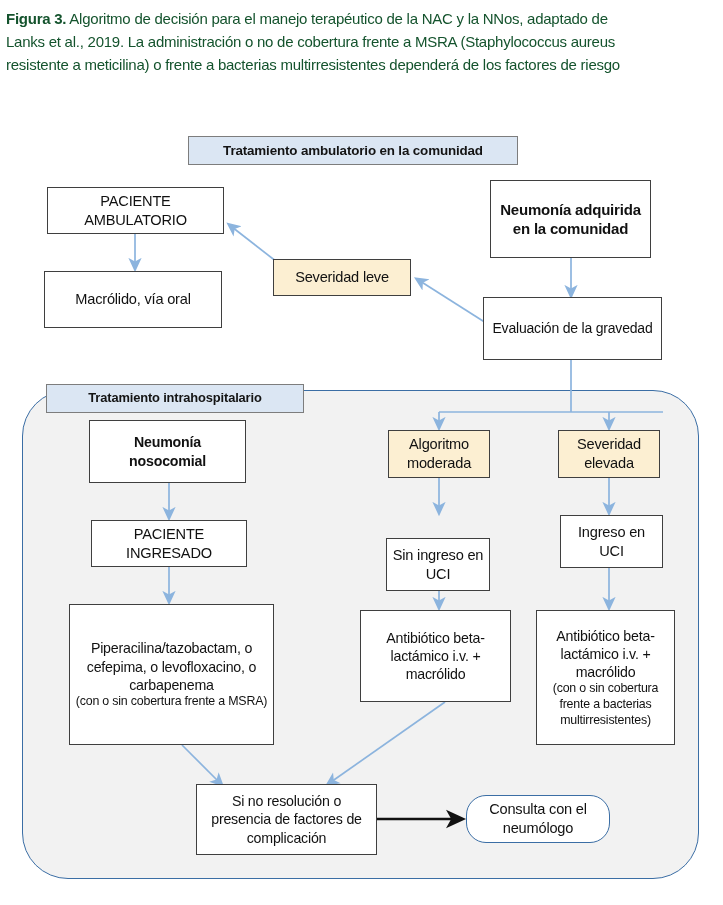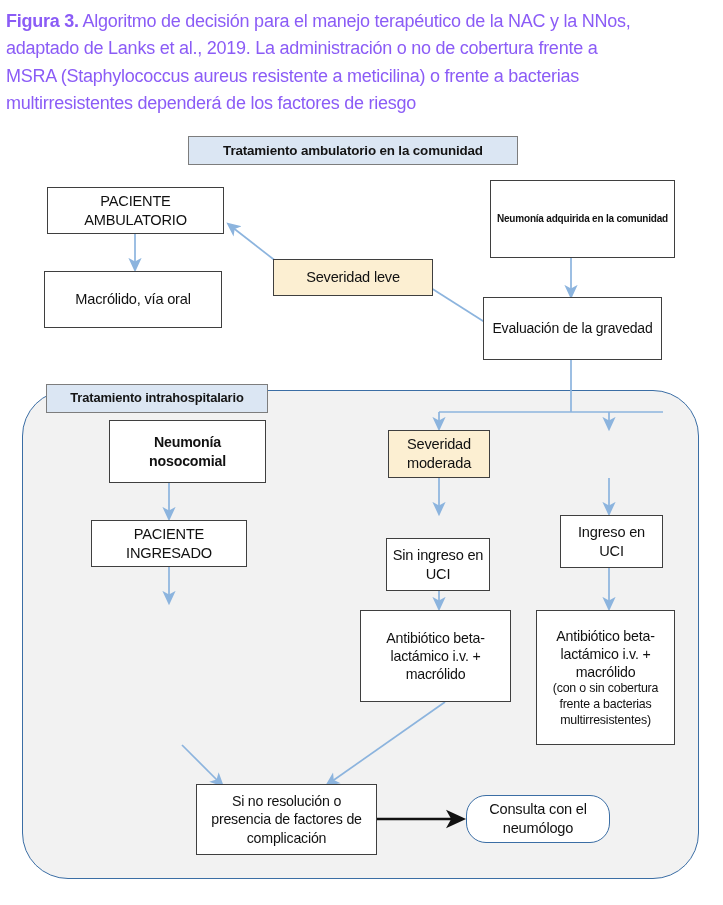--- a/index.html
+++ b/index.html
@@ -9,24 +9,24 @@
     font-family:"Liberation Sans", sans-serif;
     color:#111111;
     position:relative;
     overflow:hidden;
   }
   
   #caption{
     position:absolute;left:0;top:0;width:641px;
     padding:8px 6px 0 6px;
     box-sizing:border-box;
-    font-size:18px;
+    font-size:15px;
     line-height:1.52;
     letter-spacing:-0.25px;
-    color:#8b5cf6;
+    color:#14532d;
   }
   #caption b{font-weight:bold;}
 
   
   #figure{
     position:absolute;left:0;top:0;width:723px;height:905px;
   }
   #svg-layer{position:absolute;left:0;top:0;width:723px;height:905px;pointer-events:none;}
 
   .node{
@@ -123,65 +123,72 @@
 
     <g stroke="#111111" stroke-width="2.4" fill="none">
       <path d="M377,819 L456,819" marker-end="url(#ak)"></path>
     </g>
   </svg>
 
   <div class="node banner above" style="left:188px;top:136px;width:330px;height:29px;font-size:13.4px;">
     <span class="txt">Tratamiento ambulatorio en la comunidad</span>
   </div>
 
-  <div class="node above" style="left:490px;top:180px;width:185px;height:78px;font-size:10px;font-weight:bold;">
+  <div class="node above" style="left:490px;top:180px;width:161px;height:78px;font-size:15px;font-weight:bold;">
     <span class="txt">Neumonía adquirida en la comunidad</span>
   </div>
 
   <div class="node above" style="left:483px;top:297px;width:179px;height:63px;font-size:14px;">
     <span class="txt">Evaluación de la gravedad</span>
   </div>
 
-  <div class="node sev above" style="left:273px;top:259px;width:160px;height:37px;font-size:14.6px;">
+  <div class="node sev above" style="left:273px;top:259px;width:138px;height:37px;font-size:14.6px;">
     <span class="txt">Severidad leve</span>
   </div>
 
   <div class="node above" style="left:47px;top:187px;width:177px;height:47px;font-size:14.6px;">
     <span class="txt">PACIENTE AMBULATORIO</span>
   </div>
 
   <div class="node above" style="left:44px;top:271px;width:178px;height:57px;font-size:14.6px;">
     <span class="txt">Macrólido, vía oral</span>
   </div>
 
-  <div class="node banner above" style="left:46px;top:384px;width:222px;height:29px;font-size:12.9px;">
+  <div class="node banner above" style="left:46px;top:384px;width:258px;height:29px;font-size:12.9px;">
     <span class="txt">Tratamiento intrahospitalario</span>
   </div>
 
-  <div class="node above" style="left:109px;top:420px;width:157px;height:63px;font-size:14.2px;font-weight:bold;">
+  <div class="node above" style="left:89px;top:420px;width:157px;height:63px;font-size:14.2px;font-weight:bold;">
     <span class="txt">Neumonía nosocomial</span>
   </div>
 
   <div class="node sev above" style="left:388px;top:430px;width:102px;height:48px;font-size:14.6px;">
-    <span class="txt">Severidad moderada</span>
-  </div>
-
+    <span class="txt">Algoritmo moderada</span>
+  </div>
+
+  <div class="node sev above" style="left:558px;top:430px;width:102px;height:48px;font-size:14.6px;">
+    <span class="txt">Severidad elevada</span>
+  </div>
 
   <div class="node above" style="left:91px;top:520px;width:156px;height:47px;font-size:14.6px;">
     <span class="txt">PACIENTE INGRESADO</span>
   </div>
 
   <div class="node above" style="left:386px;top:515px;width:104px;height:53px;font-size:14.6px;margin-top:23px;">
     <span class="txt">Sin ingreso en UCI</span>
   </div>
 
   <div class="node above" style="left:560px;top:515px;width:103px;height:53px;font-size:14.6px;">
     <span class="txt">Ingreso en UCI</span>
   </div>
 
+  <div class="node above" style="left:69px;top:604px;width:205px;height:141px;font-size:14.2px;flex-direction:column;">
+    <span class="txt">Piperacilina/tazobactam, o cefepima, o levofloxacino, o carbapenema</span>
+    <span class="sub">(con o sin cobertura frente a MSRA)</span>
+  </div>
 
   <div class="node above" style="left:360px;top:610px;width:151px;height:92px;font-size:14.2px;">
     <span class="txt">Antibiótico beta-lactámico i.v. + macrólido</span>
   </div>
 
   <div class="node above" style="left:536px;top:610px;width:139px;height:135px;font-size:14.2px;flex-direction:column;">
     <span class="txt">Antibiótico beta-lactámico i.v. + macrólido</span>
     <span class="sub">(con o sin cobertura frente a bacterias multirresistentes)</span>
   </div>
 

